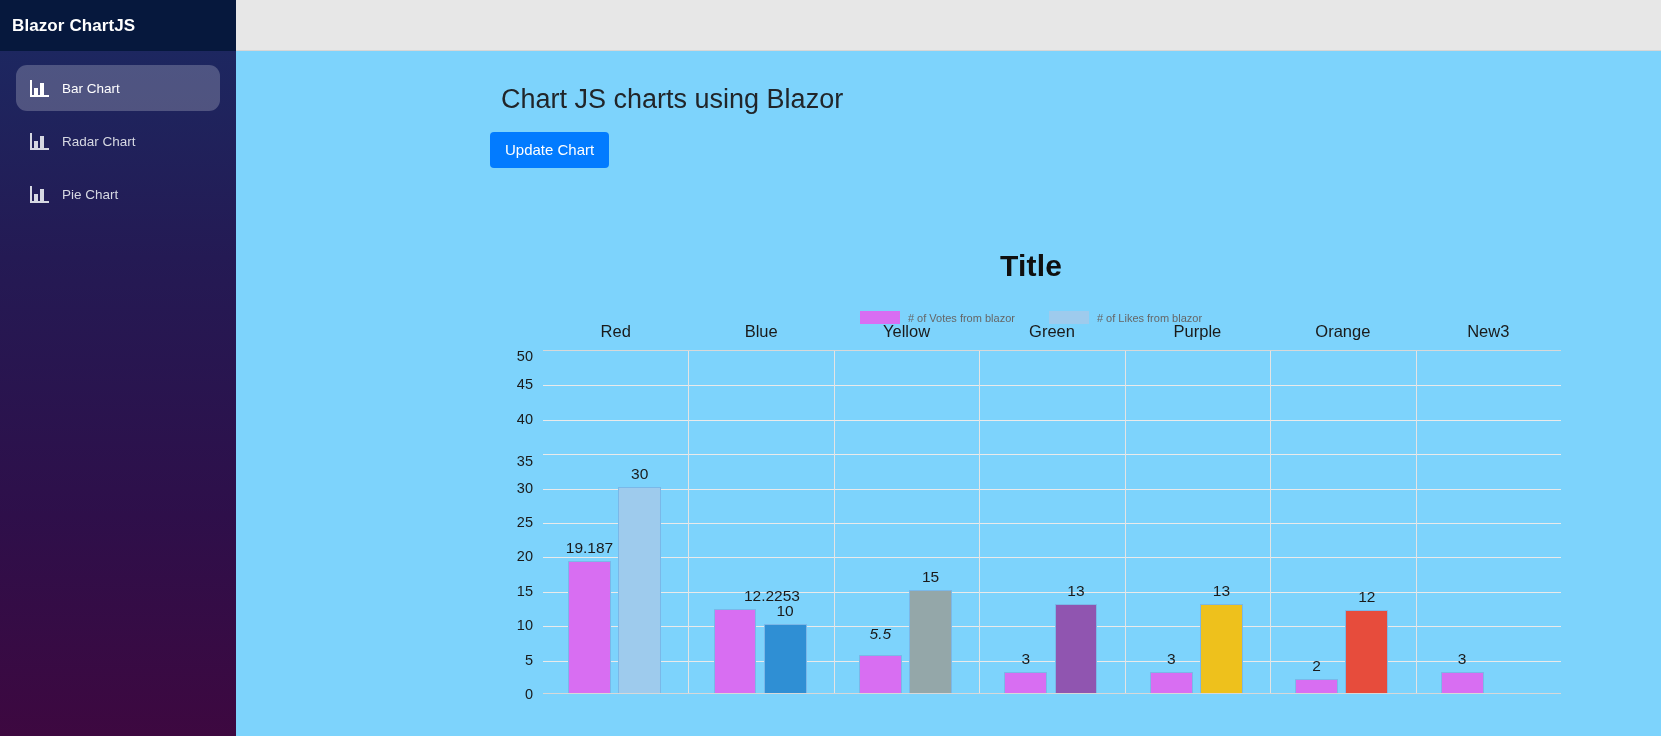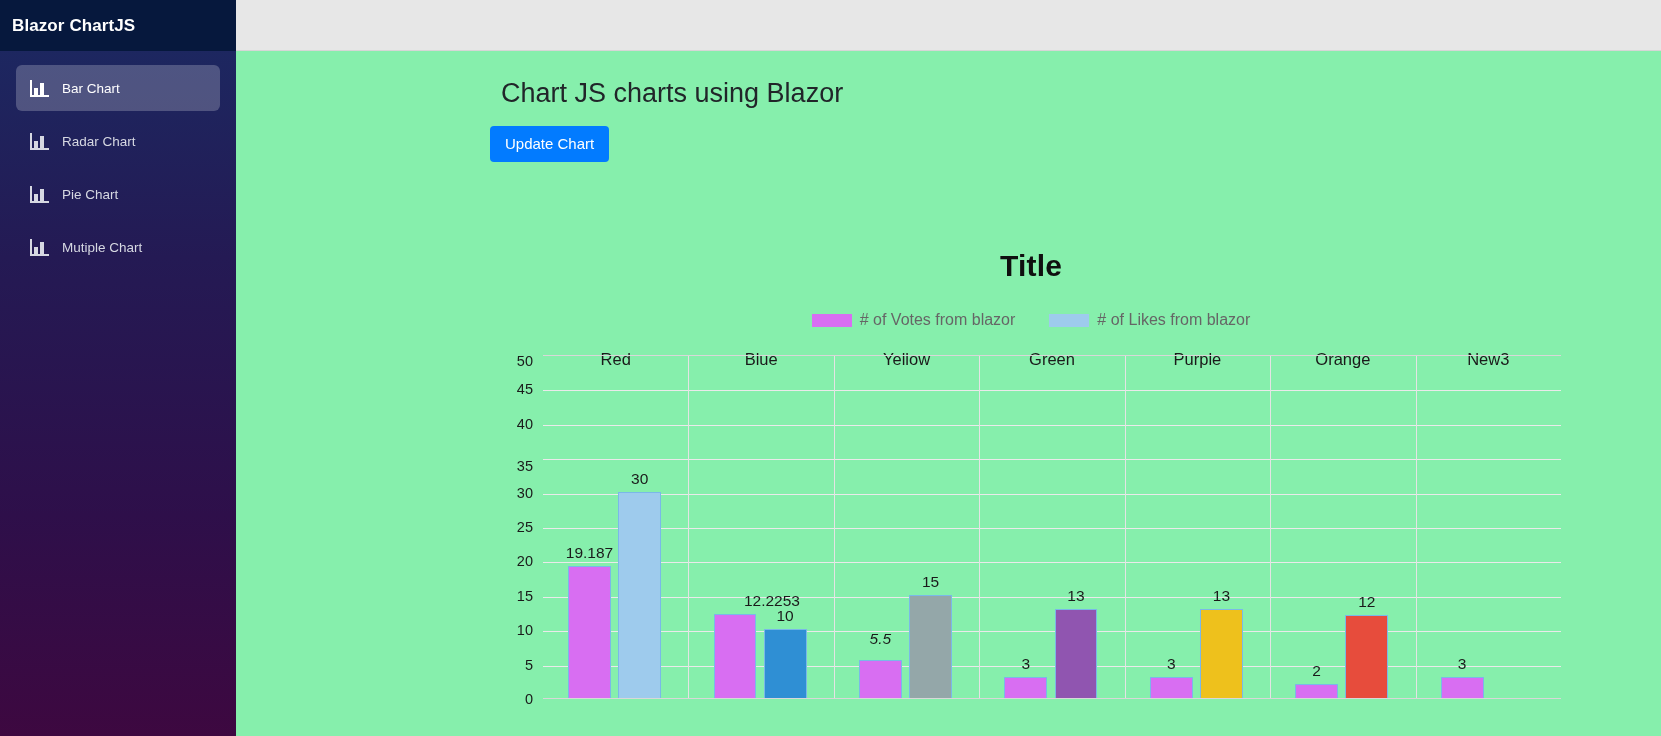--- a/index.html
+++ b/index.html
@@ -26,21 +26,21 @@
   }
   .sidebar-brand .brand-text {
     color: #ffffff; font-size: 17px; font-weight: bold;
     letter-spacing: .1px;
   }
   .nav-list { padding: 14px 16px 0 16px; }
   .nav-item {
     display: flex; align-items: center;
     height: 46px;
     padding: 0 14px;
-    border-radius: 6px;
+    border-radius: 11px;
     margin-bottom: 7px;
     cursor: pointer;
   }
   .nav-item.active { background: rgba(255,255,255,0.22); }
   .nav-icon {
     width: 19px; height: 17px;
     margin-right: 13px;
     display: inline-flex; align-items: flex-end; justify-content: center;
     flex: 0 0 19px;
   }
@@ -51,22 +51,22 @@
   .nav-item.active .nav-label { color: #ffffff; }
 
   
   .main { flex: 1 1 auto; height: 736px; display: flex; flex-direction: column; min-width: 0; }
   .topbar {
     height: 51px; flex: 0 0 51px;
     background: #e7e7e7;
     border-bottom: 1px solid #d6d6d6;
   }
   .content {
-    flex: 1 1 auto; background: #86efac;
-    padding: 6px 0 0 0; position: relative;
+    flex: 1 1 auto; background: #7dd3fc;
+    padding: 12px 0 0 0; position: relative;
     overflow: hidden;
   }
   .page-title {
     font-size: 27px; color: #212529; font-weight: normal;
     margin: 20px 0 0 265px;
     line-height: 1.25;
   }
   .update-btn {
     margin: 15px 0 0 254px;
     background: #027bff; color: #fff;
@@ -94,21 +94,21 @@
     display: flex; justify-content: center; align-items: center;
     gap: 34px;
     margin-top: 28px;
   }
   .legend-item { display: flex; align-items: center; }
   .legend-swatch {
     width: 40px; height: 13px;
     margin-right: 8px;
     border: 1px solid transparent;
   }
-  .legend-label { font-size: 16px; color: #666666; }
+  .legend-label { font-size: 11px; color: #666666; }
 
   .plot {
     position: relative;
     margin-top: 12px;
     height: 392px;
   }
   .y-axis {
     position: absolute; left: 0; top: 14px;
     width: 32px; height: 344px;
   }
@@ -128,21 +128,21 @@
   .grid-h {
     position: absolute; left: 0; right: 0;
     height: 1px; background: #eaeaea;
   }
   .grid-v {
     position: absolute; top: 0; bottom: 0;
     width: 1px; background: #e4e4e4;
   }
   .cat-labels {
     position: absolute;
-    left: 42px; right: 0; top: -14px; height: 24px; margin-top: 23px;
+    left: 42px; right: 0; top: -14px; height: 24px;
   }
   .cat-label {
     position: absolute;
     transform: translateX(-50%);
     font-size: 16.5px; color: #1a1a1a;
     white-space: nowrap;
     top: 0;
   }
   .bar {
     position: absolute; bottom: 0;
@@ -197,31 +197,20 @@
           <svg width="19" height="17" viewBox="0 0 19 17">
               <rect x="0" y="0" width="2" height="17" fill="#d6d8e2"></rect>
               <rect x="0" y="15" width="19" height="2" fill="#d6d8e2"></rect>
               <rect x="4" y="8" width="4" height="7" fill="#d6d8e2"></rect>
               <rect x="10" y="3" width="4" height="12" fill="#d6d8e2"></rect>
             </svg>
         </span>
         <span class="nav-label">Pie Chart</span>
       </div>
 
-      <div class="nav-item">
-        <span class="nav-icon">
-          <svg width="19" height="17" viewBox="0 0 19 17">
-              <rect x="0" y="0" width="2" height="17" fill="#d6d8e2"></rect>
-              <rect x="0" y="15" width="19" height="2" fill="#d6d8e2"></rect>
-              <rect x="4" y="8" width="4" height="7" fill="#d6d8e2"></rect>
-              <rect x="10" y="3" width="4" height="12" fill="#d6d8e2"></rect>
-            </svg>
-        </span>
-        <span class="nav-label">Mutiple Chart</span>
-      </div>
 
     </nav>
   </aside>
 
   <div class="main">
     <div class="topbar"></div>
 
     <div class="content">
       <h1 class="page-title">Chart JS charts using Blazor</h1>
       <button class="update-btn">Update Chart</button>

